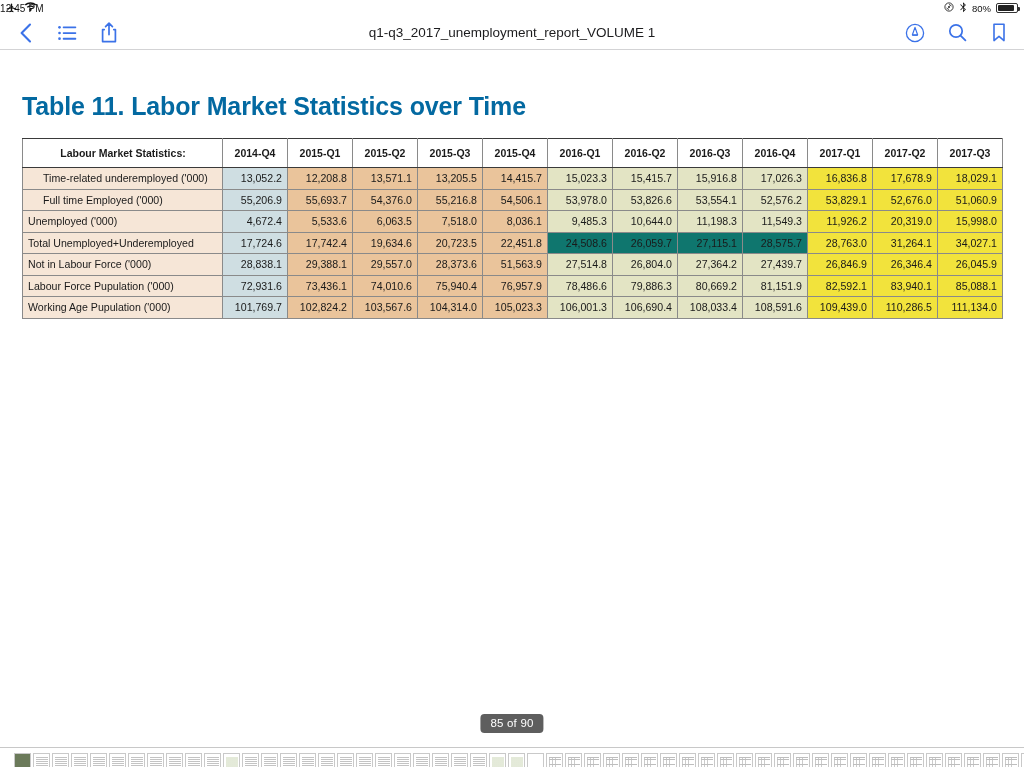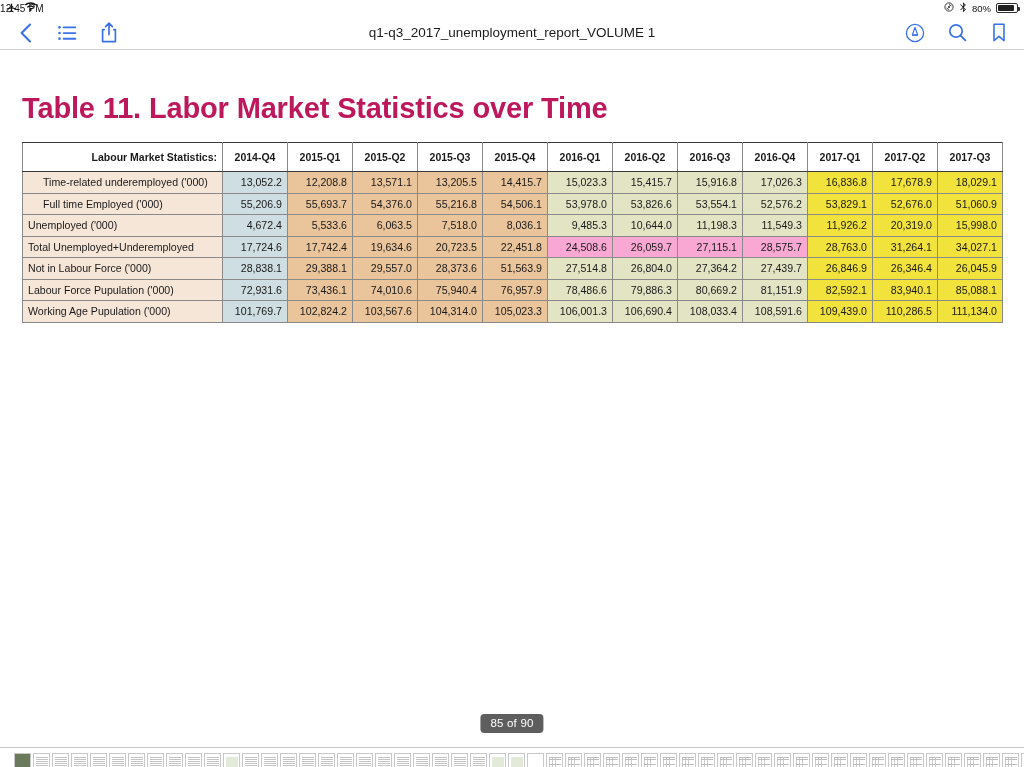--- a/index.html
+++ b/index.html
@@ -72,23 +72,23 @@
   }
   #doc-page {
     position: absolute;
     left: 9px; top: 0; right: 9px;
     background: #ffffff;
     padding: 0;
   }
   #table-title {
     margin: 0;
     padding: 42px 0 17px 13px;
-    font-size: 29px;
+    font-size: 25px;
     font-weight: bold;
-    color: #be185d;
+    color: #0369a1;
     letter-spacing: -0.15px;
     font-family: "Liberation Sans", sans-serif;
   }
 
   
   #stats-wrap { padding-left: 13px; padding-right: 12px; }
   table.stats {
     border-collapse: collapse;
     width: 980px;
     table-layout: fixed;
@@ -107,40 +107,40 @@
   table.stats thead th {
     background: #ffffff;
     font-weight: bold;
     text-align: center;
     font-size: 10.5px;
     height: 29px;
     border-top: 1px solid #3a3a3a;
     border-bottom: 1px solid #3a3a3a;
   }
   table.stats thead th.rowhead {
-    text-align: right;
+    text-align: center;
     padding-left: 6px;
   }
   td.label {
     text-align: left;
     background: #f6e6d7;
     padding-left: 6px;
     font-size: 10.6px;
     border-left: 1px solid #3a3a3a;
   }
   td.label.indent { padding-left: 20px; }
   td.num { text-align: right; padding-right: 6px; }
 
   
   .c-blue   { background: #cfdee2; }
   .c-orange { background: #eac49b; }
   .c-green  { background: #e3e4c4; }
   .c-yellow { background: #f2e33c; }
   
-  .c-green.hl { background: #f9a8d4; }
+  .c-green.hl { background: #0f766e; }
   .c-blue.hl  { background: #cfdee2; }
 
   
   .tri::before {
     content: "";
     position: absolute;
     left: 0; top: 0;
     border-top: 4.5px solid #1f9d3f;
     border-right: 4.5px solid transparent;
   }

